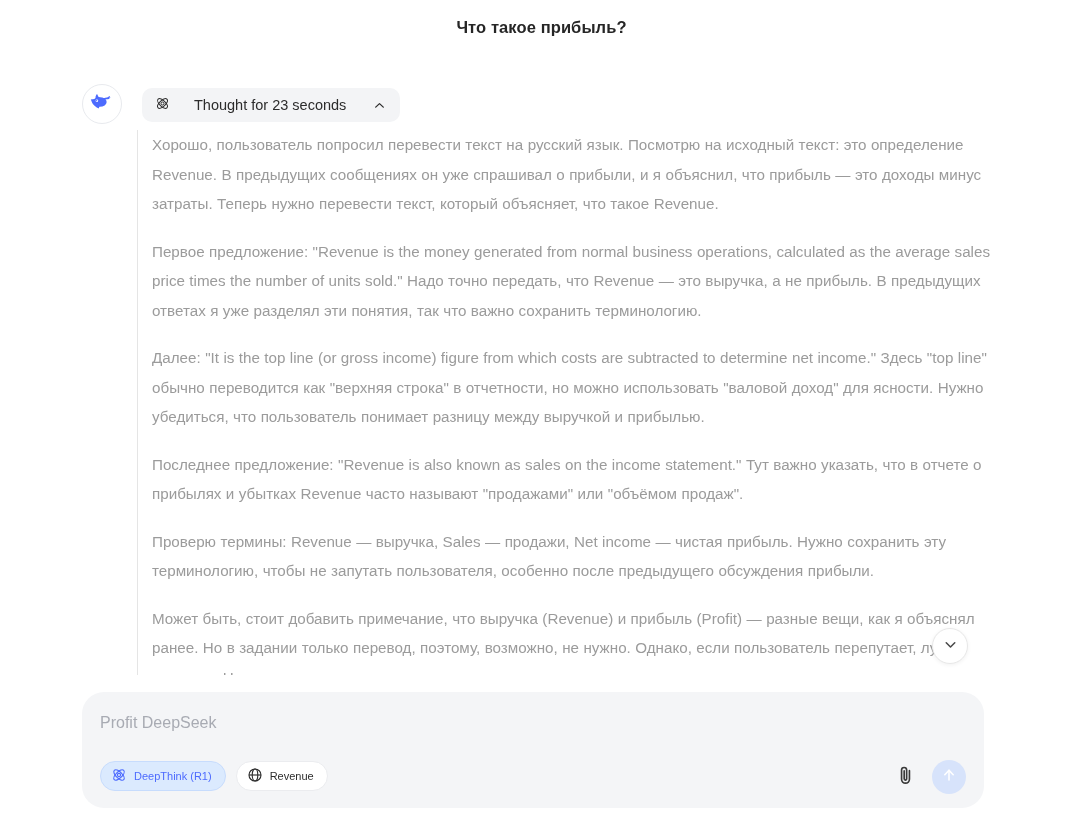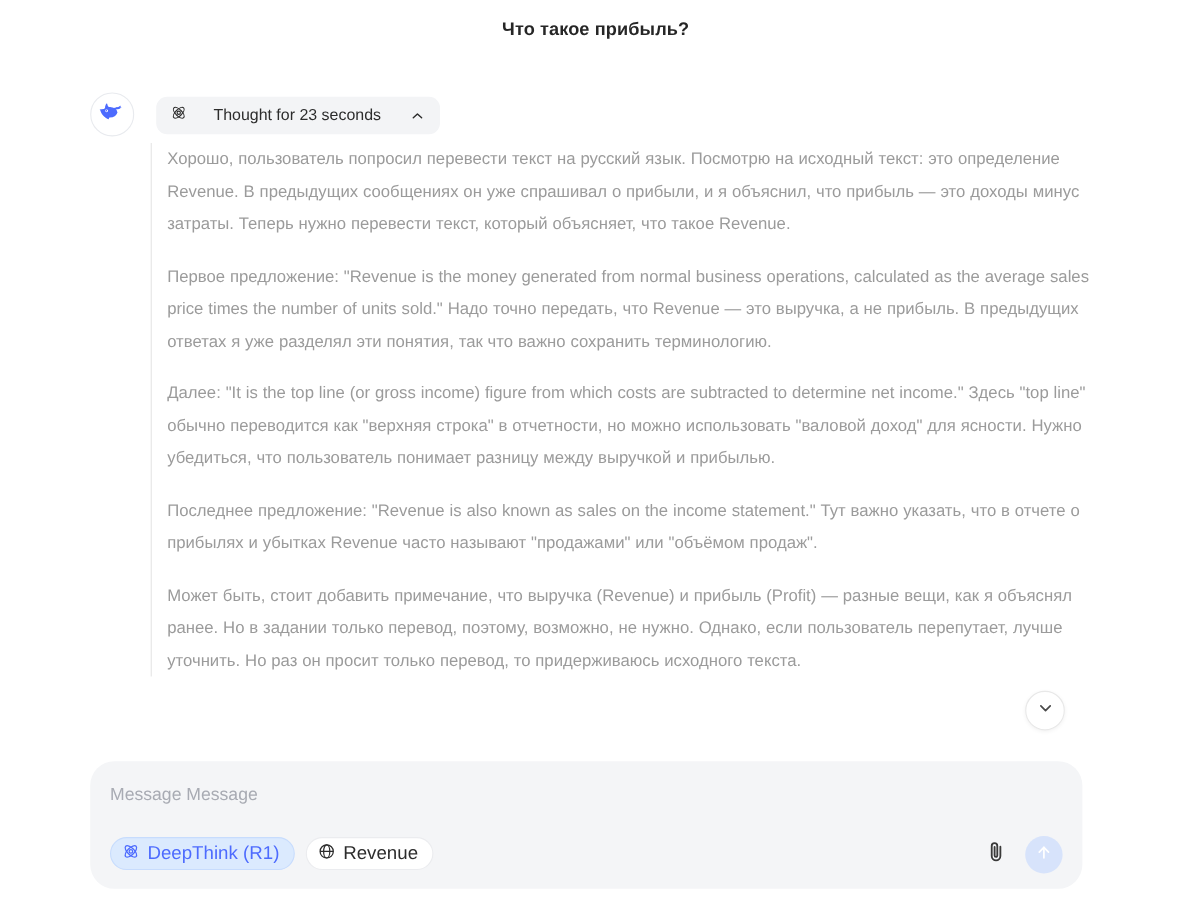--- a/index.html
+++ b/index.html
@@ -147,21 +147,21 @@
     gap: 10px;
   }
 
   .tool-chip {
     display: inline-flex;
     align-items: center;
     gap: 7px;
     height: 30px;
     padding: 0 13px 0 10px;
     border-radius: 16px;
-    font-size: 17px;
+    font-size: 11px;
     cursor: pointer;
     user-select: none;
     white-space: nowrap;
   }
   .tool-chip.active {
     background: #dbeafe;
     border: 1px solid #c7dcfd;
     color: #4d6bfe;
   }
   .tool-chip.inactive {
@@ -233,34 +233,35 @@
         </svg>
       </span>
     </div>
   </div>
 
   <div class="thinking-block">
     <p>Хорошо, пользователь попросил перевести текст на русский язык. Посмотрю на исходный текст: это определение Revenue. В предыдущих сообщениях он уже спрашивал о прибыли, и я объяснил, что прибыль — это доходы минус затраты. Теперь нужно перевести текст, который объясняет, что такое Revenue.</p>
     <p>Первое предложение: "Revenue is the money generated from normal business operations, calculated as the average sales price times the number of units sold." Надо точно передать, что Revenue — это выручка, а не прибыль. В предыдущих ответах я уже разделял эти понятия, так что важно сохранить терминологию.</p>
     <p>Далее: "It is the top line (or gross income) figure from which costs are subtracted to determine net income." Здесь "top line" обычно переводится как "верхняя строка" в отчетности, но можно использовать "валовой доход" для ясности. Нужно убедиться, что пользователь понимает разницу между выручкой и прибылью.</p>
     <p>Последнее предложение: "Revenue is also known as sales on the income statement." Тут важно указать, что в отчете о прибылях и убытках Revenue часто называют "продажами" или "объёмом продаж".</p>
+    <p>Проверю термины: Revenue — выручка, Sales — продажи, Net income — чистая прибыль. Нужно сохранить эту терминологию, чтобы не запутать пользователя, особенно после предыдущего обсуждения прибыли.</p>
     <p>Может быть, стоит добавить примечание, что выручка (Revenue) и прибыль (Profit) — разные вещи, как я объяснял ранее. Но в задании только перевод, поэтому, возможно, не нужно. Однако, если пользователь перепутает, лучше уточнить. Но раз он просит только перевод, то придерживаюсь исходного текста.</p>
   </div>
 
   <div class="scroll-down-btn">
     <span>
       <svg width="17" height="17" viewBox="0 0 24 24" fill="none" stroke="#4a4a4a" stroke-width="2.2" stroke-linecap="round" stroke-linejoin="round">
         <polyline points="6,9.5 12,15.5 18,9.5"></polyline>
       </svg>
     </span>
   </div>
 
   <div class="composer">
 
-    <div class="composer-placeholder">Message Message</div>
+    <div class="composer-placeholder">Profit DeepSeek</div>
 
     <div class="composer-toolbar">
 
       <div class="tool-chip active">
         <span>
           <svg width="16" height="16" viewBox="0 0 24 24" fill="none" stroke="#4d6bfe" stroke-width="1.7">
             <circle cx="12" cy="12" r="2.4"></circle>
             <ellipse cx="12" cy="12" rx="10" ry="4.6" transform="rotate(45 12 12)"></ellipse>
             <ellipse cx="12" cy="12" rx="10" ry="4.6" transform="rotate(-45 12 12)"></ellipse>
           </svg>

